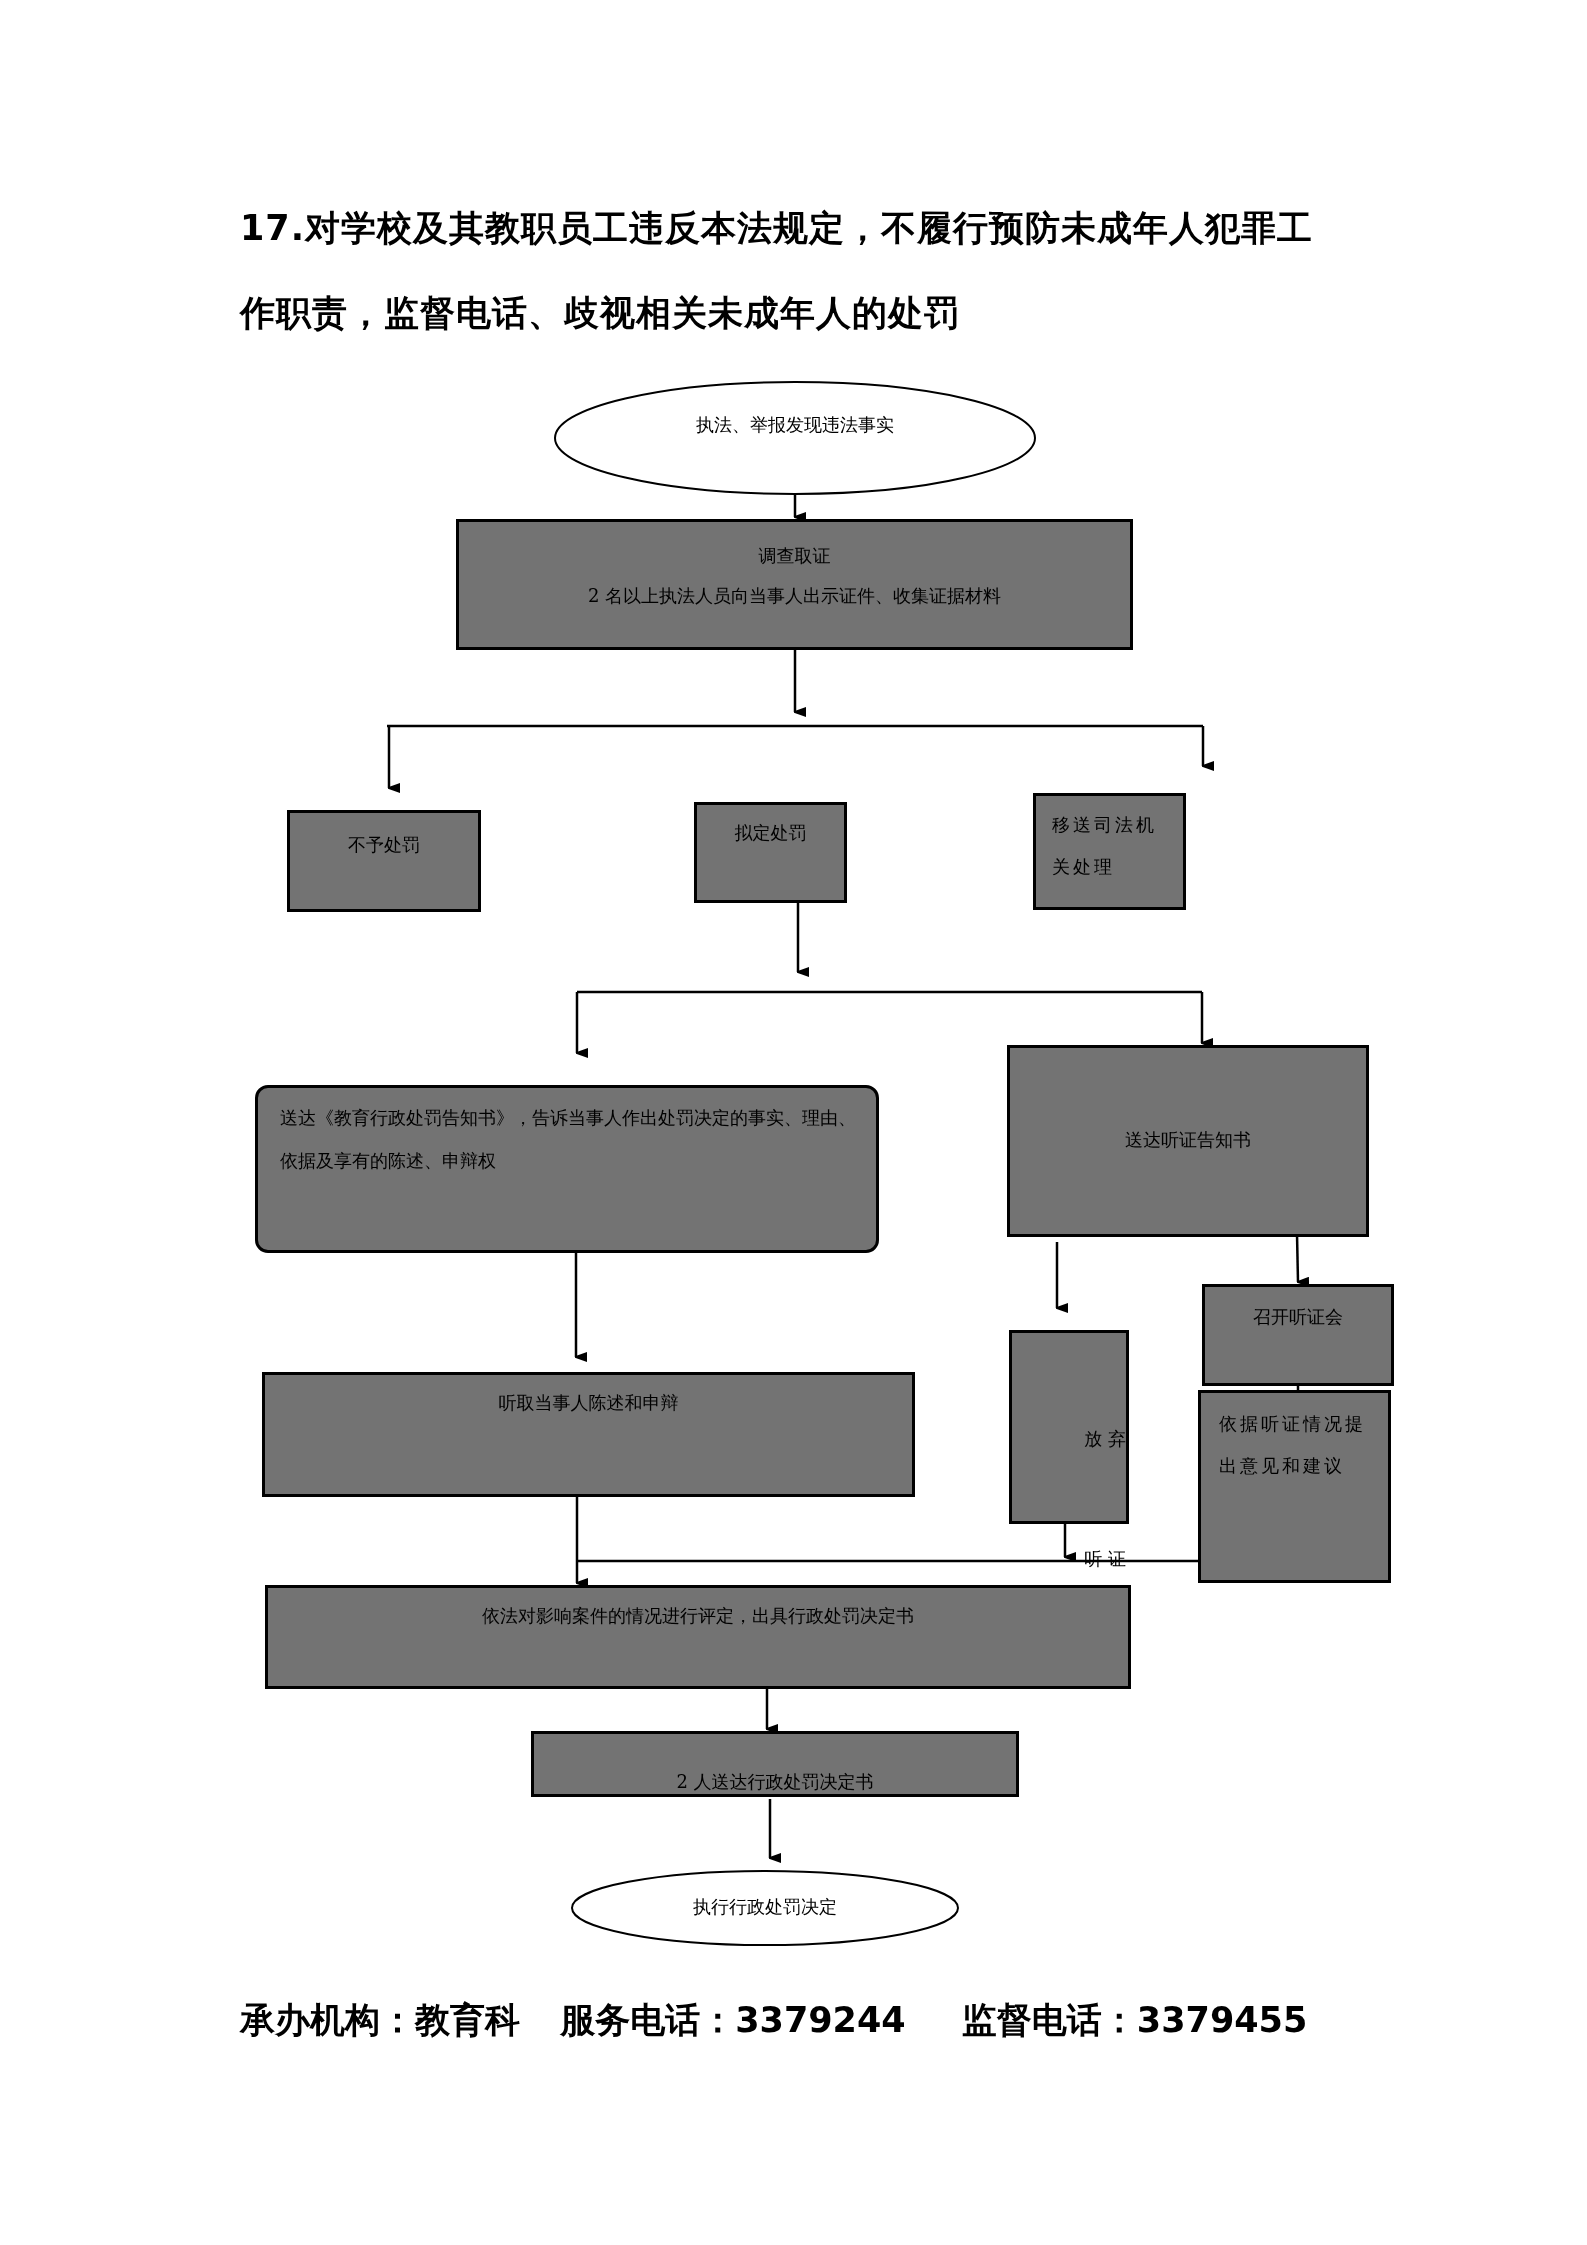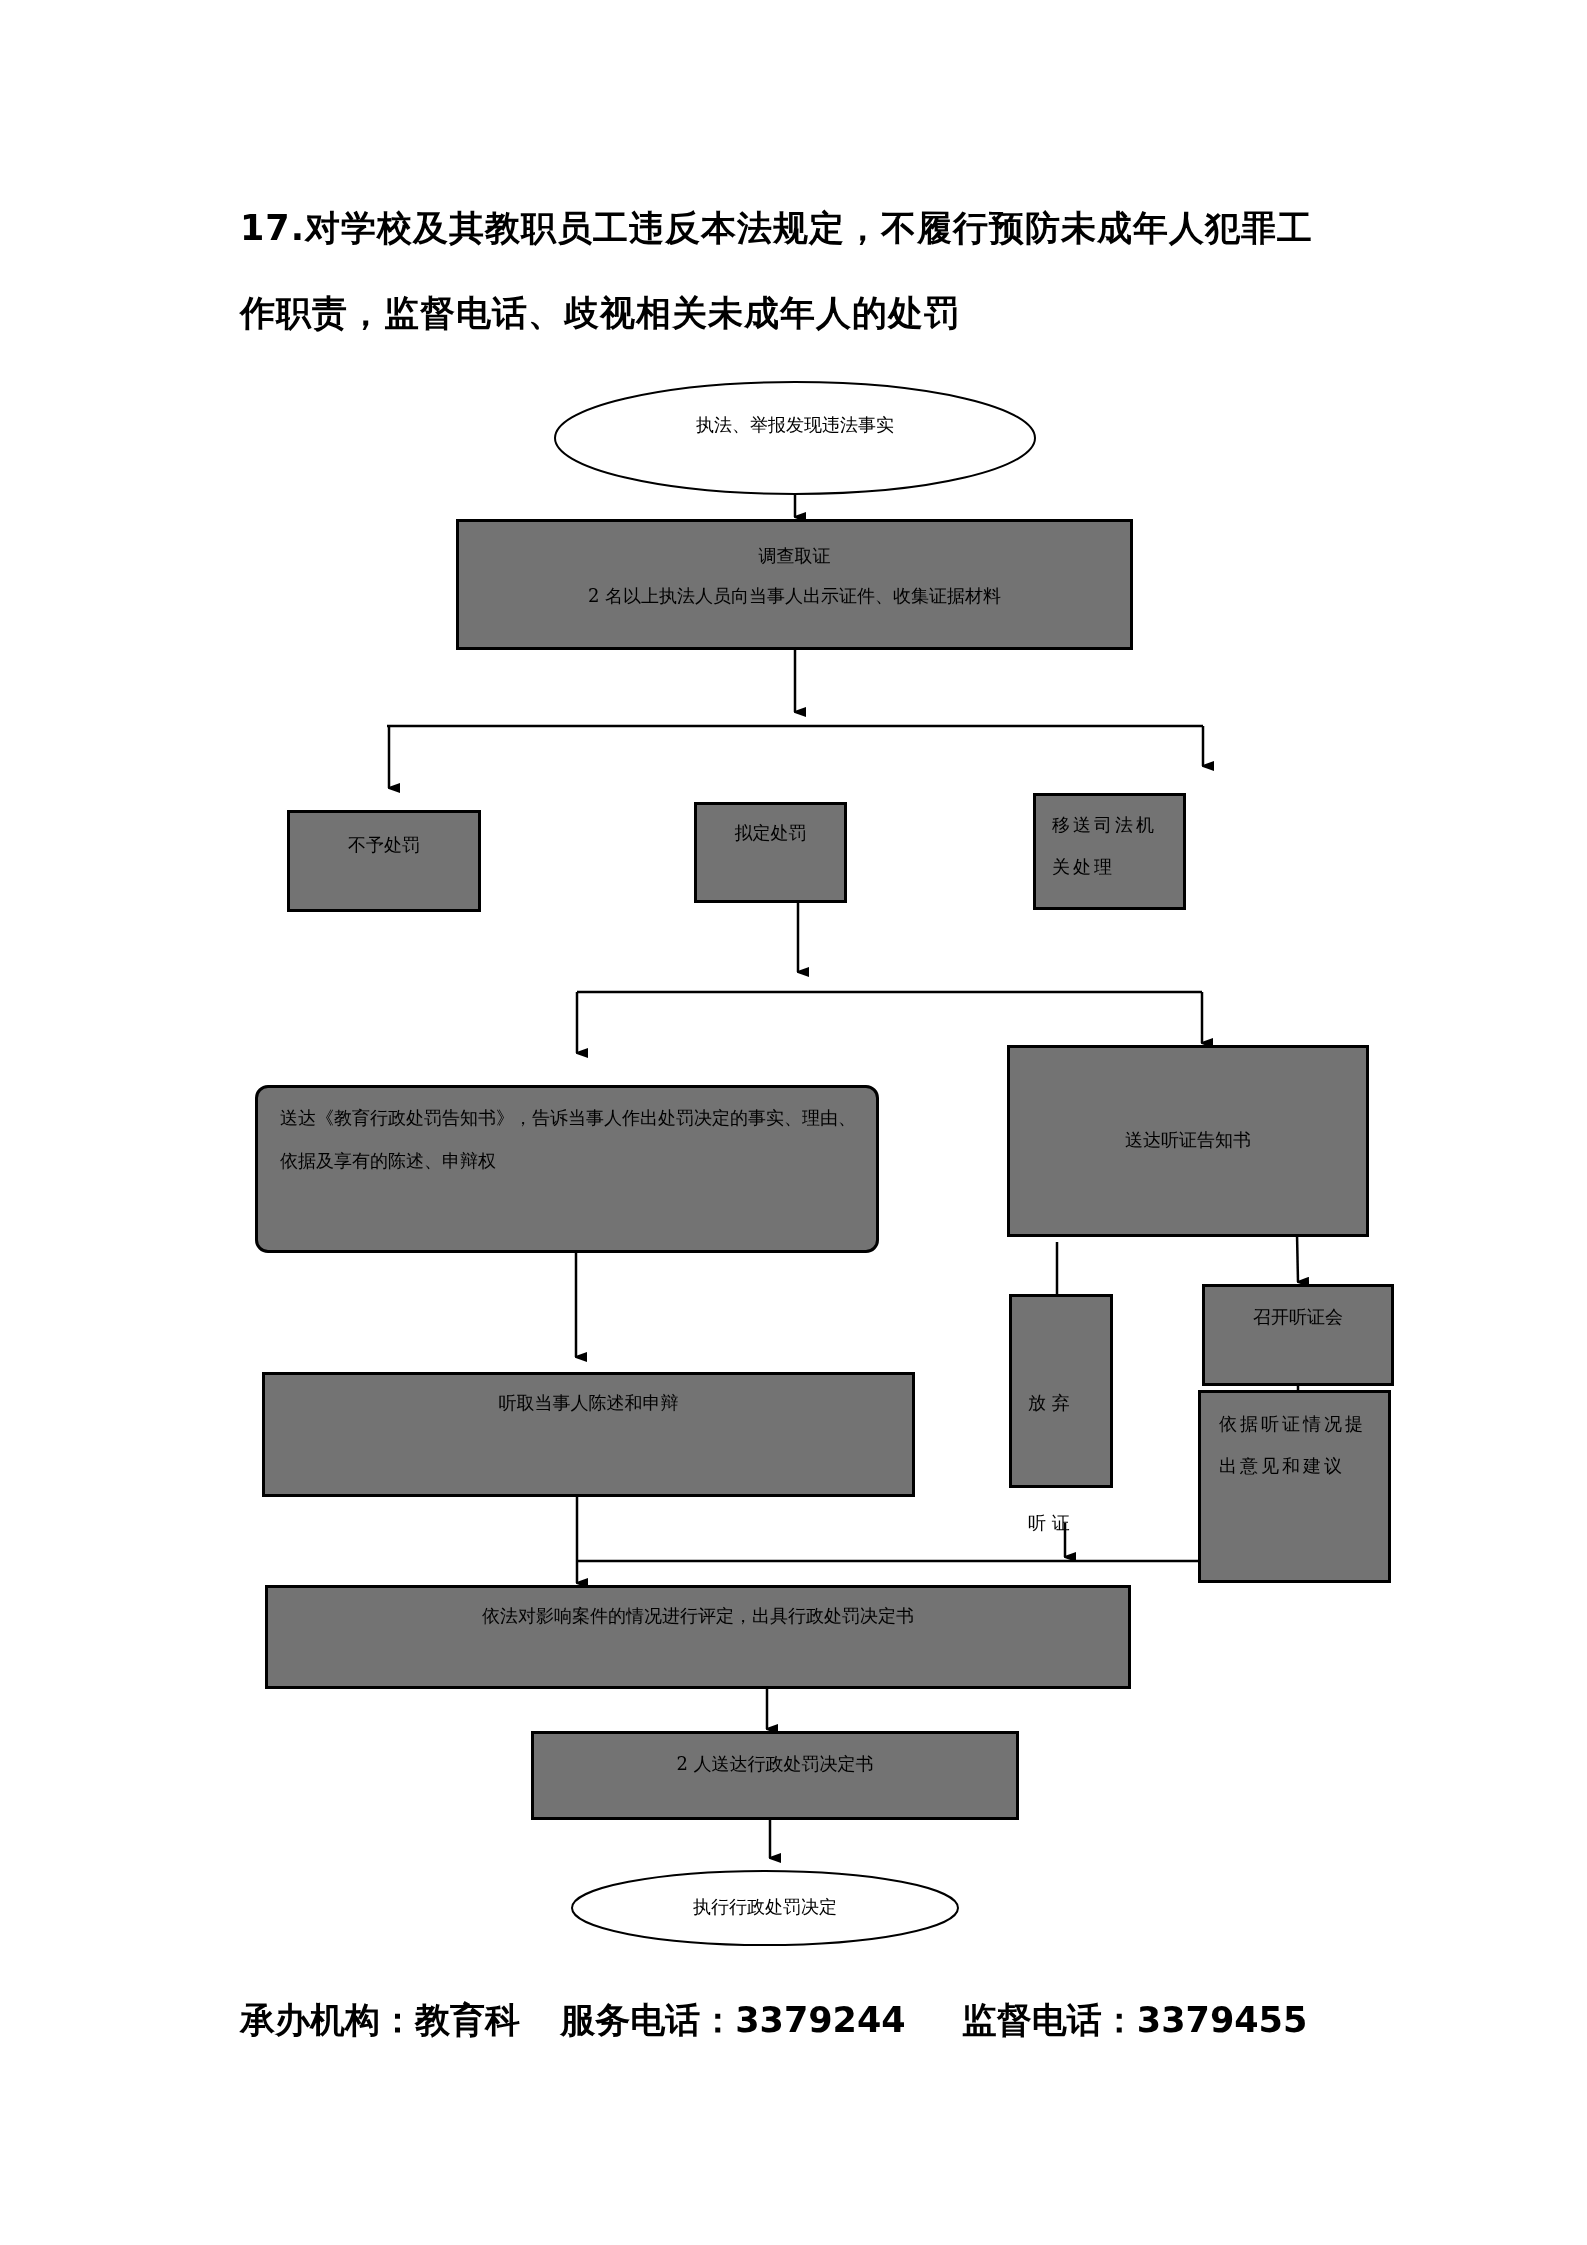--- a/index.html
+++ b/index.html
@@ -80,32 +80,32 @@
 <div class="node box center" style="left:694px; top:802px; width:153px; height:101px; padding-top:8px;">拟定处罚</div>
 
 <div class="node box" style="left:1033px; top:793px; width:153px; height:117px; padding:8px 14px 0 16px; line-height:42px; letter-spacing:3px;">移送司法机关处理</div>
 
 <div class="node box" style="left:255px; top:1085px; width:624px; height:168px; padding:8px 16px 0 22px; line-height:43px;border-radius:13px;">送达《教育行政处罚告知书》，告诉当事人作出处罚决定的事实、理由、依据及享有的陈述、申辩权</div>
 
 <div class="node box center" style="left:1007px; top:1045px; width:362px; height:192px; padding-top:72px;">送达听证告知书</div>
 
 <div class="node box center" style="left:1202px; top:1284px; width:192px; height:102px; padding-top:10px;">召开听证会</div>
 
-<div class="node box" style="left:1009px; top:1294px; width:104px; height:194px; padding:6px 0 0 16px; white-space:pre;">
+<div class="node box" style="left:1009px; top:1330px; width:120px; height:194px; padding:6px 0 0 16px; white-space:pre;text-align:right;">
   <div>放 弃</div>
   <div>听 证</div>
 </div>
 
 <div class="node box" style="left:1198px; top:1390px; width:193px; height:193px; padding:10px 10px 0 18px; line-height:42px; letter-spacing:3px;">依据听证情况提出意见和建议</div>
 
 <div class="node box center" style="left:262px; top:1372px; width:653px; height:125px; padding-top:8px;">听取当事人陈述和申辩</div>
 
 <div class="node box center" style="left:265px; top:1585px; width:866px; height:104px; padding-top:8px;">依法对影响案件的情况进行评定，出具行政处罚决定书</div>
 
-<div class="node box center" style="left:531px; top:1731px; width:488px; height:89px; padding-top:10px;">2 人送达行政处罚决定书</div>
+<div class="node box center" style="left:531px; top:1731px; width:488px; height:66px; padding-top:28px;">2 人送达行政处罚决定书</div>
 
 <div class="node center" style="left:572px; top:1887px; width:386px;">执行行政处罚决定</div>
 
 <div class="footer">
   <span>承办机构：</span><span>教育科</span>
   <span style="margin-left:28px;">服务电话：</span><span>3379244</span>
   <span style="margin-left:44px;">监督电话：</span><span>3379455</span>
 </div>
 
 </body></html>

